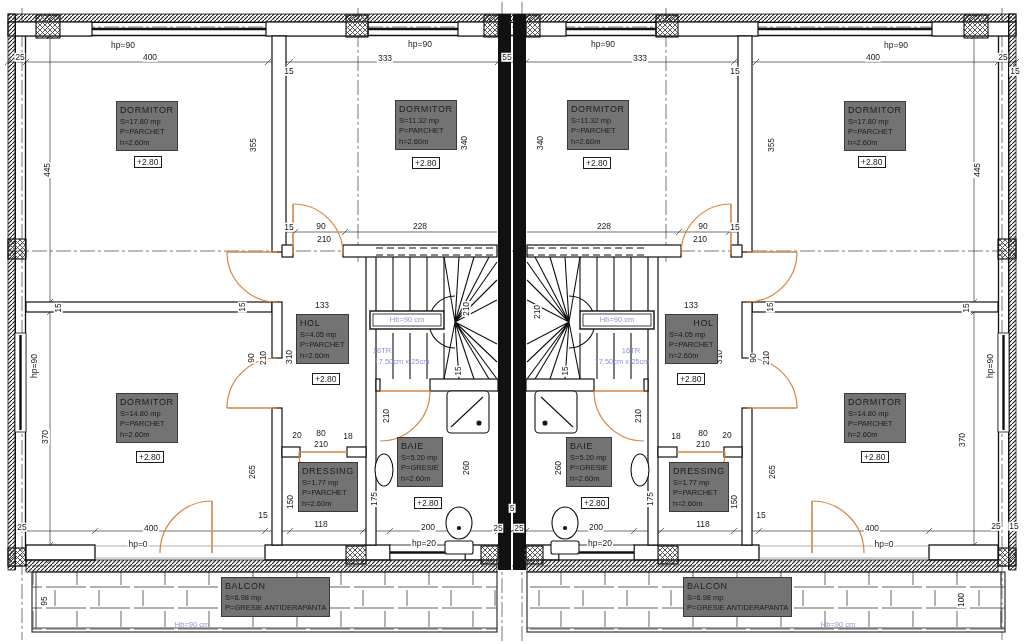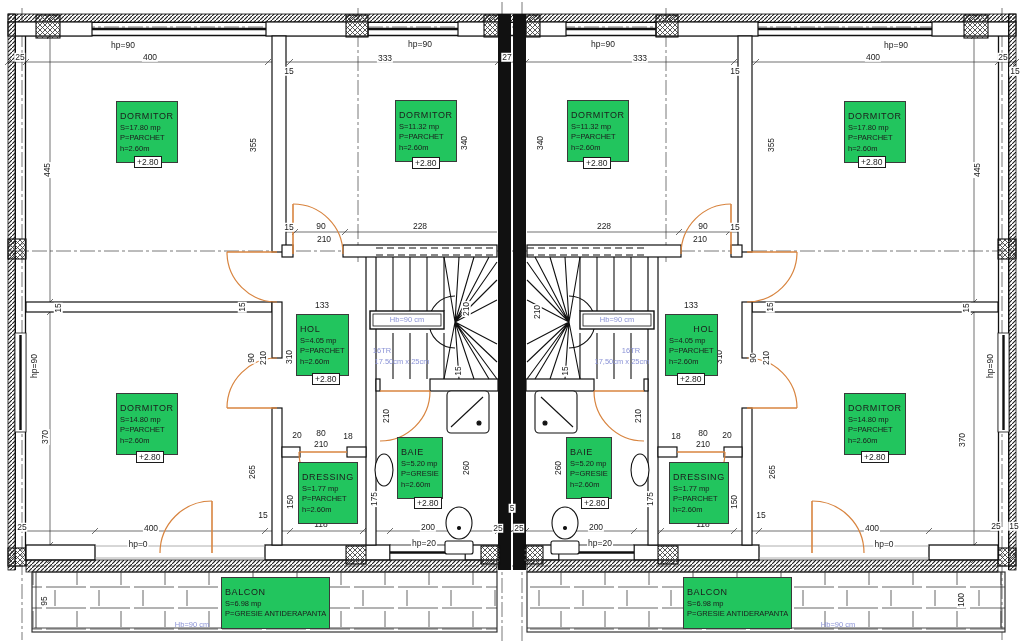--- a/index.html
+++ b/index.html
@@ -4,21 +4,21 @@
 <style>
   html,body{margin:0;padding:0;background:#fff;}
   .plan{position:relative;width:1024px;height:644px;background:#fff;overflow:hidden;
         font-family:"Liberation Sans",sans-serif;}
   .plan svg{position:absolute;left:0;top:0;}
   .dim{position:absolute;font-size:8.5px;color:#1c1c1c;background:#fff;padding:0 1px;
        white-space:nowrap;transform:translate(-50%,-50%);line-height:1;}
   .dim.v{transform:translate(-50%,-50%) rotate(-90deg);}
   .ann{position:absolute;font-size:7.5px;color:#8b93d6;background:transparent;
        white-space:nowrap;transform:translate(-50%,-50%);line-height:1;}
-  .roombox{position:absolute;border:1px solid #3a3a3a;background:#22c55e;padding:8px 3px;
+  .roombox{position:absolute;border:1px solid #3a3a3a;background:#737373;padding:2px 3px;
        font-size:7.5px;color:#1c1c1c;line-height:1.4;white-space:nowrap;}
   .roombox .rn{font-size:9px;letter-spacing:.6px;}
   .lvl{position:absolute;border:1px solid #1c1c1c;background:#fff;font-size:8.5px;
        color:#1c1c1c;padding:0 2px;line-height:1.2;white-space:nowrap;}
 </style>
 </head>
 <body>
 
 <div class="plan">
 
@@ -266,21 +266,21 @@
     <path d="M1001,572 V628 M527,628 H1005" stroke="#333" stroke-width="0.9" fill="none"></path>
   </g>
 </svg>
 
 <span class="dim" style="left:20px;top:57px">25</span>
 <span class="dim" style="left:123px;top:45px">hp=90</span>
 <span class="dim" style="left:150px;top:57px">400</span>
 <span class="dim" style="left:289px;top:71px">15</span>
 <span class="dim" style="left:420px;top:44px">hp=90</span>
 <span class="dim" style="left:385px;top:58px">333</span>
-<span class="dim" style="left:507px;top:57px">27</span>
+<span class="dim" style="left:507px;top:57px">55</span>
 <span class="dim" style="left:640px;top:58px">333</span>
 <span class="dim" style="left:603px;top:44px">hp=90</span>
 <span class="dim" style="left:735px;top:71px">15</span>
 <span class="dim" style="left:873px;top:57px">400</span>
 <span class="dim" style="left:896px;top:45px">hp=90</span>
 <span class="dim" style="left:1003px;top:57px">25</span>
 <span class="dim" style="left:1015px;top:71px">15</span>
 
 <span class="dim v" style="left:47px;top:170px">445</span>
 <span class="dim v" style="left:58px;top:308px">15</span>

